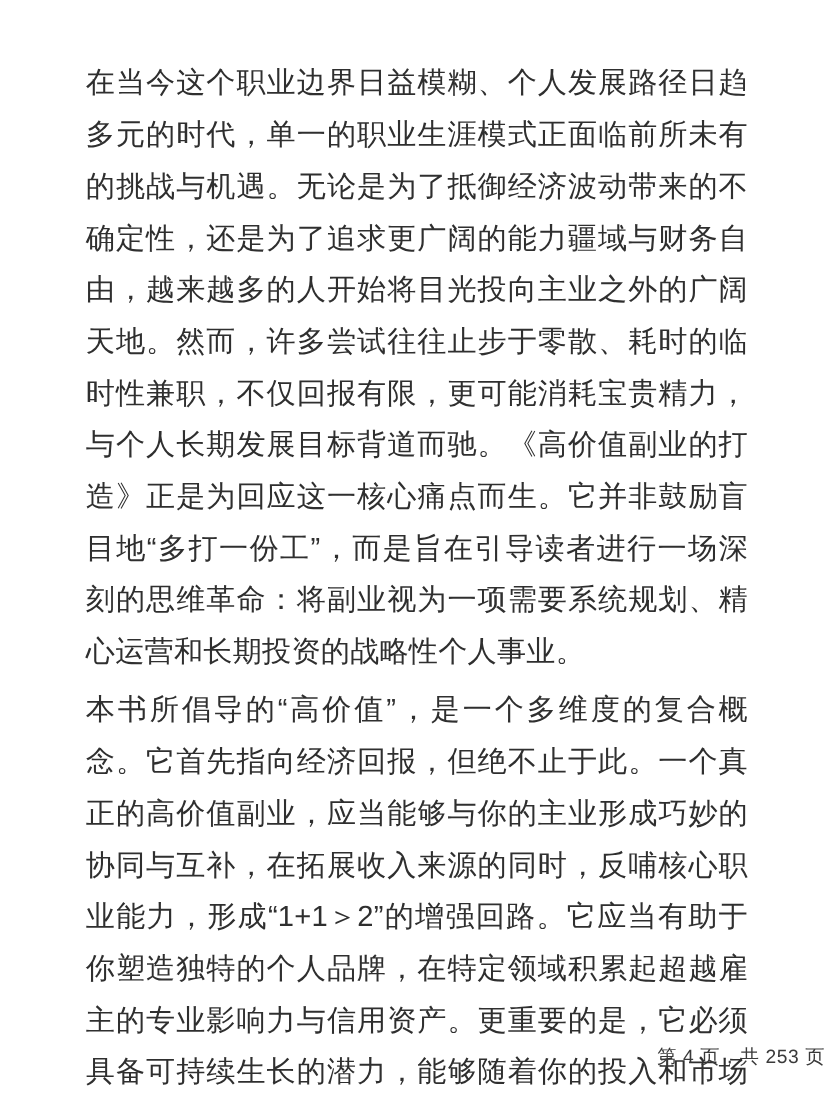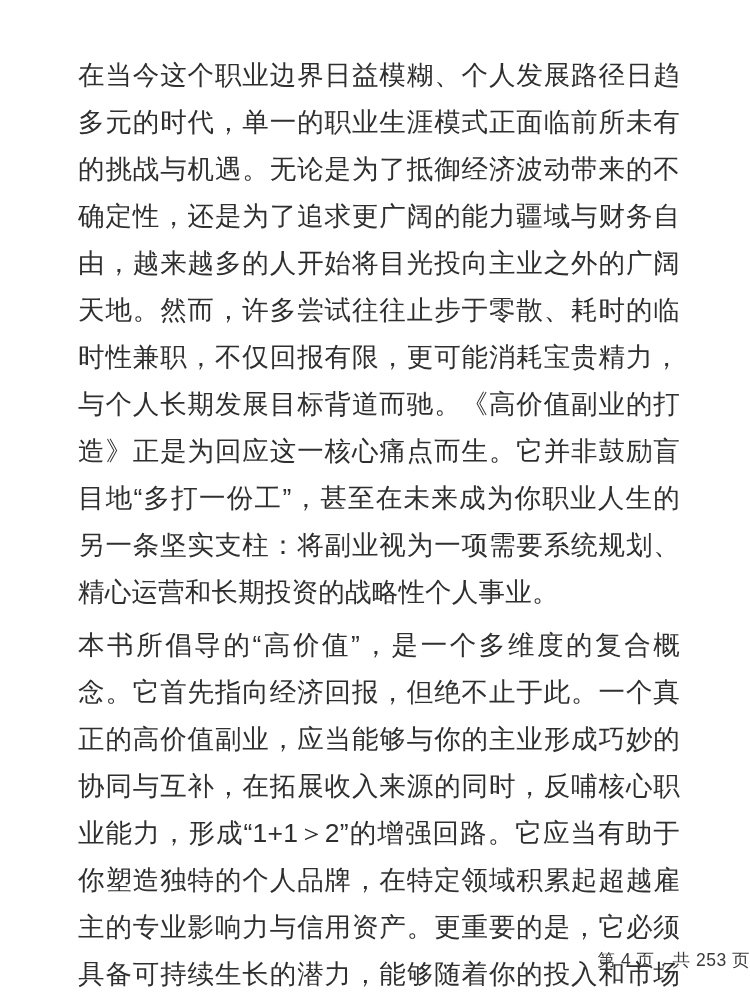--- a/index.html
+++ b/index.html
@@ -47,17 +47,17 @@
     font-size: 17.5px;
     color: #3a3a3a;
     letter-spacing: 0.5px;
   }
 </style>
 </head>
 <body>
 
 <div class="page">
   <div class="body-text">
-    <p class="para">在当今这个职业边界日益模糊、个人发展路径日趋多元的时代，单一的职业生涯模式正面临前所未有的挑战与机遇。无论是为了抵御经济波动带来的不确定性，还是为了追求更广阔的能力疆域与财务自由，越来越多的人开始将目光投向主业之外的广阔天地。然而，许多尝试往往止步于零散、耗时的临时性兼职，不仅回报有限，更可能消耗宝贵精力，与个人长期发展目标背道而驰。《高价值副业的打造》正是为回应这一核心痛点而生。它并非鼓励盲目地“多打一份工”，甚至在未来成为你职业人生的另一条坚实支柱：将副业视为一项需要系统规划、精心运营和长期投资的战略性个人事业。</p>
+    <p class="para">在当今这个职业边界日益模糊、个人发展路径日趋多元的时代，单一的职业生涯模式正面临前所未有的挑战与机遇。无论是为了抵御经济波动带来的不确定性，还是为了追求更广阔的能力疆域与财务自由，越来越多的人开始将目光投向主业之外的广阔天地。然而，许多尝试往往止步于零散、耗时的临时性兼职，不仅回报有限，更可能消耗宝贵精力，与个人长期发展目标背道而驰。《高价值副业的打造》正是为回应这一核心痛点而生。它并非鼓励盲目地“多打一份工”，而是旨在引导读者进行一场深刻的思维革命：将副业视为一项需要系统规划、精心运营和长期投资的战略性个人事业。</p>
     <p class="para">本书所倡导的“高价值”，是一个多维度的复合概念。它首先指向经济回报，但绝不止于此。一个真正的高价值副业，应当能够与你的主业形成巧妙的协同与互补，在拓展收入来源的同时，反哺核心职业能力，形成“1+1＞2”的增强回路。它应当有助于你塑造独特的个人品牌，在特定领域积累起超越雇主的专业影响力与信用资产。更重要的是，它必须具备可持续生长的潜力，能够随着你的投入和市场的演变而不断进化，甚至在未来成为你职业人生的另一条坚实支柱，即所谓的“财务第二曲</p>
   </div>
   <div class="footer">第 4 页，共 253 页</div>
 </div>
 
 </body></html>

